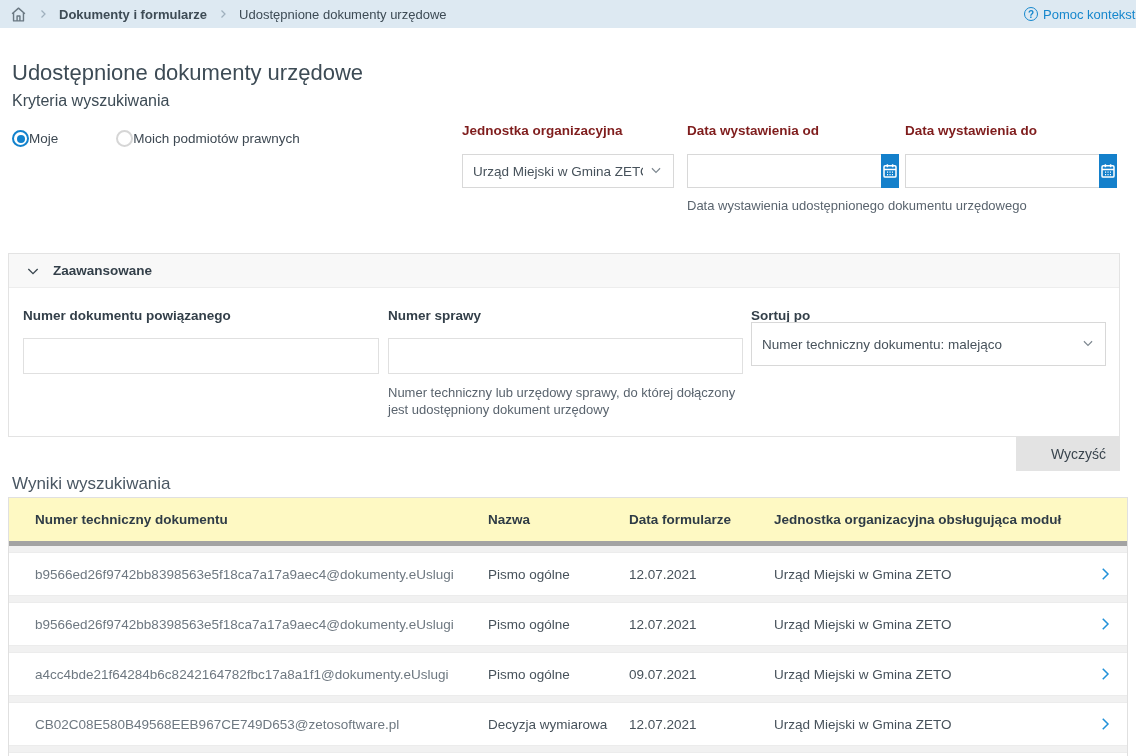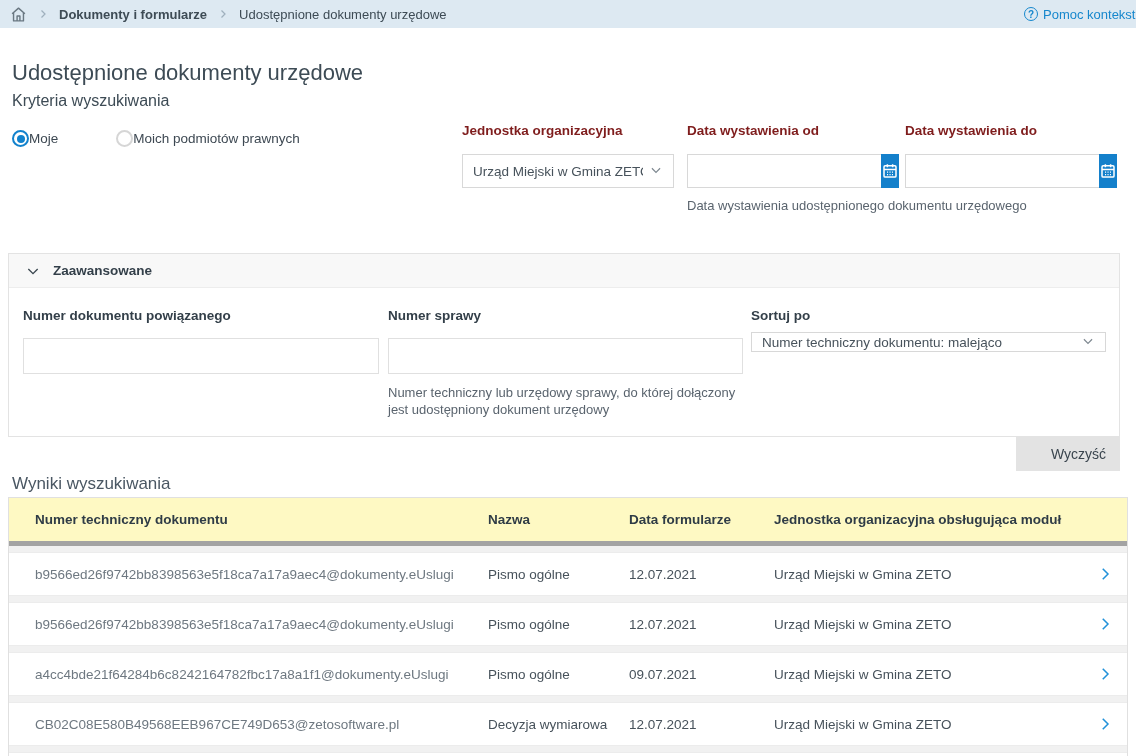--- a/index.html
+++ b/index.html
@@ -182,21 +182,21 @@
     </div>
     <div class="adv-body">
       <div class="adv-col-label" style="left:14px;">Numer dokumentu powiązanego</div>
       <input class="adv-input" style="left: 14px; width: 356px;" value="">
 
       <div class="adv-col-label" style="left:379px;">Numer sprawy</div>
       <input class="adv-input" style="left: 379px; width: 355px;" value="">
       <div class="hint adv-hint" style="left:379px; width:360px;">Numer techniczny lub urzędowy sprawy, do której dołączony jest udostępniony dokument urzędowy</div>
 
       <div class="adv-col-label" style="left:742px;">Sortuj po</div>
-      <div class="selectbox" style="left:742px; top:44px; width:355px; height:20px;">
+      <div class="selectbox" style="left:742px; top:34px; width:355px; height:44px;">
         <span class="sel-text">Numer techniczny dokumentu: malejąco</span>
         <span class="chev-down">
           <svg width="14" height="14" viewBox="0 0 24 24" fill="none" stroke="#7e8890" stroke-width="2">
               <polyline points="5 9 12 16 19 9"></polyline>
             </svg>
         </span>
       </div>
     </div>
   </div>
 

